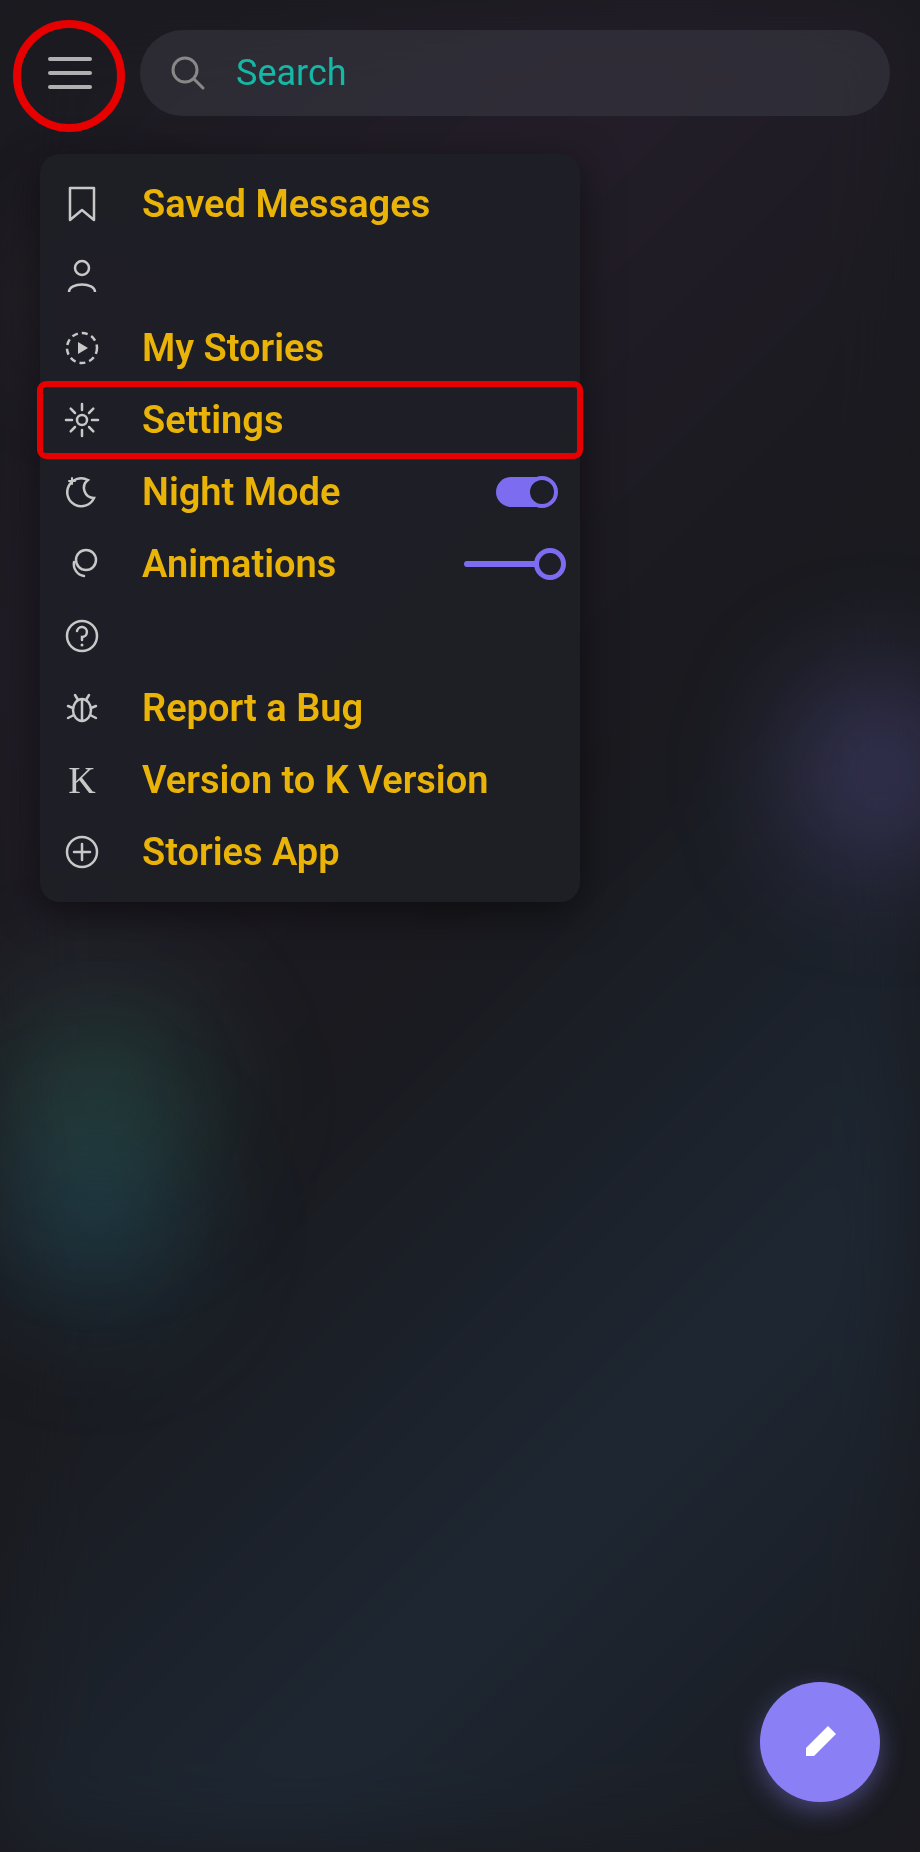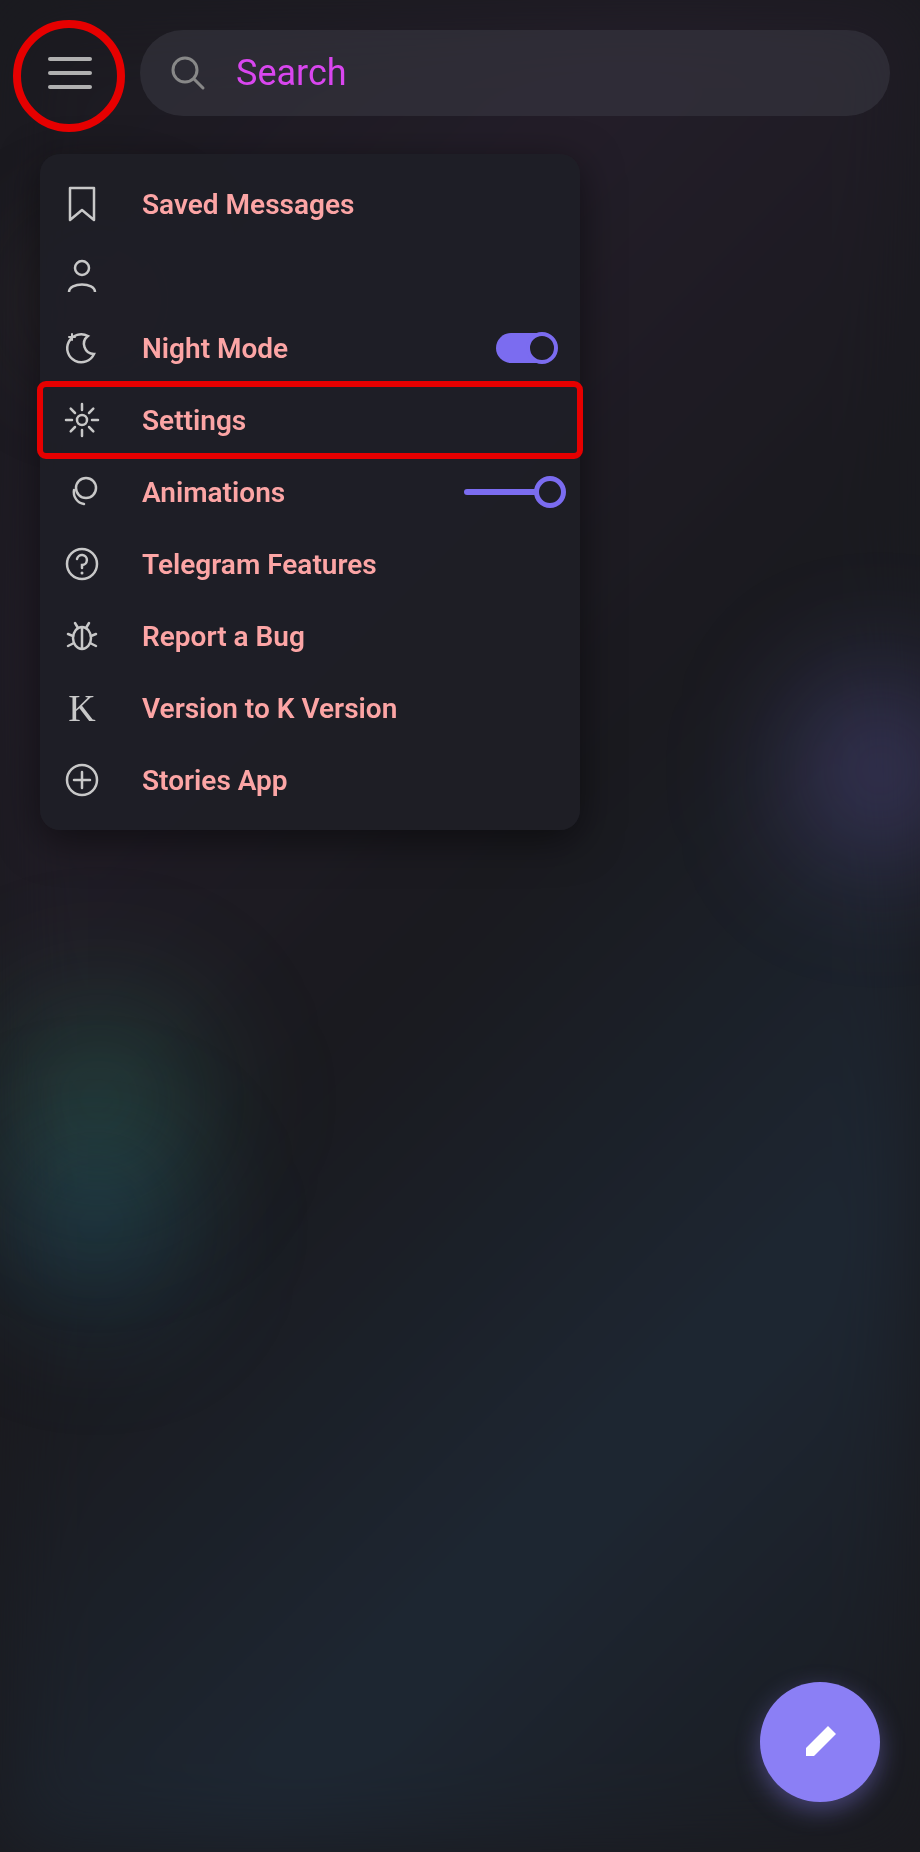--- a/index.html
+++ b/index.html
@@ -104,21 +104,21 @@
     align-items: center;
     padding: 0 30px;
     gap: 30px;
     margin-right: 10px;
   }
   .search-bar svg {
     stroke: #888;
     flex-shrink: 0;
   }
   .search-text {
-    color: #d946ef;
+    color: #14b8a6;
     font-size: 36px;
     font-weight: 400;
   }
 
   .menu-panel {
     position: relative;
     width: 540px;
     margin-left: 40px;
     margin-top: 8px;
     background: rgba(30,30,38,0.92);
@@ -152,22 +152,22 @@
     justify-content: center;
     flex-shrink: 0;
   }
   .menu-icon svg {
     stroke: #c8c8c8;
     fill: none;
     stroke-width: 2.5;
   }
 
   .menu-label {
-    color: #fca5a5;
-    font-size: 28px;
+    color: #eab308;
+    font-size: 38px;
     font-weight: 600;
     flex: 1;
   }
 
   .toggle {
     width: 60px;
     height: 30px;
     background: #7b6cf0;
     border-radius: 15px;
     position: relative;
@@ -273,63 +273,71 @@
 
   <div class="menu-item">
     <span class="menu-icon">
       <svg width="32" height="36" viewBox="0 0 32 36">
           <circle cx="16" cy="10" r="7"></circle>
           <path d="M3 34 C3 24 29 24 29 34"></path>
         </svg>
     </span>
   </div>
 
+  <div class="menu-item">
+    <span class="menu-icon">
+      <svg width="36" height="36" viewBox="0 0 36 36">
+          <circle cx="18" cy="18" r="15" stroke-dasharray="6 4"></circle>
+          <path d="M14 12 L24 18 L14 24 Z" fill="#c8c8c8" stroke="none"></path>
+        </svg>
+    </span>
+    <span class="menu-label">My Stories</span>
+  </div>
+
+  <div class="menu-item highlighted">
+    <span class="menu-icon">
+      <svg width="36" height="36" viewBox="0 0 36 36">
+          <circle cx="18" cy="18" r="5"></circle>
+          <path d="M18 2 L18 8 M18 28 L18 34 M2 18 L8 18 M28 18 L34 18 M6.7 6.7 L11 11 M25 25 L29.3 29.3 M6.7 29.3 L11 25 M25 11 L29.3 6.7" stroke-linecap="round"></path>
+        </svg>
+    </span>
+    <span class="menu-label">Settings</span>
+  </div>
 
   <div class="menu-item">
     <span class="menu-icon">
       <svg width="36" height="36" viewBox="0 0 36 36">
           <path d="M24 6 A14 14 0 1 0 30 24 A10 10 0 0 1 24 6 Z"></path>
           <line x1="8" y1="4" x2="8" y2="10" stroke-linecap="round" stroke-width="2"></line>
           <line x1="5" y1="7" x2="11" y2="7" stroke-linecap="round" stroke-width="2"></line>
         </svg>
     </span>
     <span class="menu-label">Night Mode</span>
     <div class="toggle"></div>
   </div>
 
-  <div class="menu-item highlighted">
-    <span class="menu-icon">
-      <svg width="36" height="36" viewBox="0 0 36 36">
-          <circle cx="18" cy="18" r="5"></circle>
-          <path d="M18 2 L18 8 M18 28 L18 34 M2 18 L8 18 M28 18 L34 18 M6.7 6.7 L11 11 M25 25 L29.3 29.3 M6.7 29.3 L11 25 M25 11 L29.3 6.7" stroke-linecap="round"></path>
-        </svg>
-    </span>
-    <span class="menu-label">Settings</span>
-  </div>
-
   <div class="menu-item">
     <span class="menu-icon">
       <svg width="36" height="36" viewBox="0 0 36 36">
           <circle cx="22" cy="14" r="10"></circle>
           <path d="M10 16 A12 12 0 0 0 20 30" stroke-linecap="round"></path>
         </svg>
     </span>
     <span class="menu-label">Animations</span>
     <div class="slider"></div>
   </div>
 
   <div class="menu-item">
     <span class="menu-icon">
       <svg width="36" height="36" viewBox="0 0 36 36">
           <circle cx="18" cy="18" r="15"></circle>
           <path d="M13 13 A5 5 0 1 1 18 19 L18 22" stroke-linecap="round"></path>
           <circle cx="18" cy="27" r="1.5" fill="#c8c8c8" stroke="none"></circle>
         </svg>
     </span>
-    <span class="menu-label">Telegram Features</span>
   </div>
 
   <div class="menu-item">
     <span class="menu-icon">
       <svg width="36" height="36" viewBox="0 0 36 36">
           <ellipse cx="18" cy="20" rx="9" ry="11"></ellipse>
           <line x1="18" y1="9" x2="18" y2="31"></line>
           <path d="M11 5 L14 10 M25 5 L22 10 M4 16 L9 18 M32 16 L27 18 M4 28 L10 25 M32 28 L26 25" stroke-linecap="round"></path>
         </svg>
     </span>

